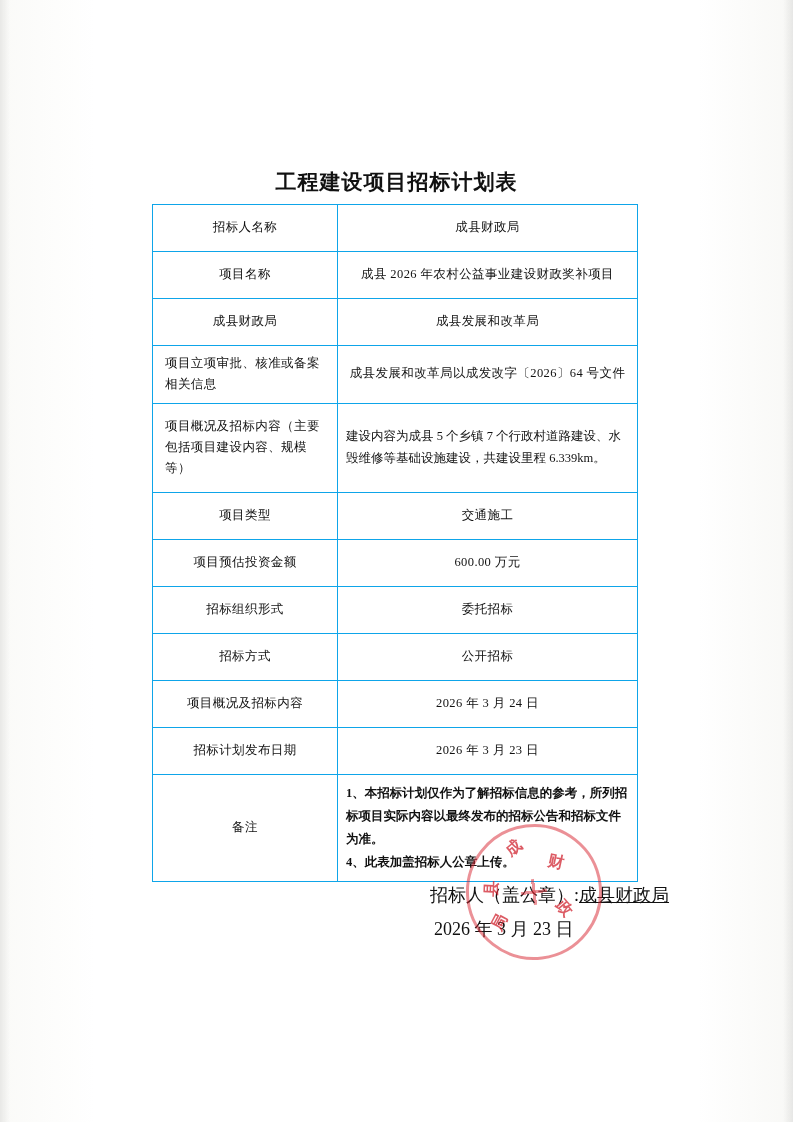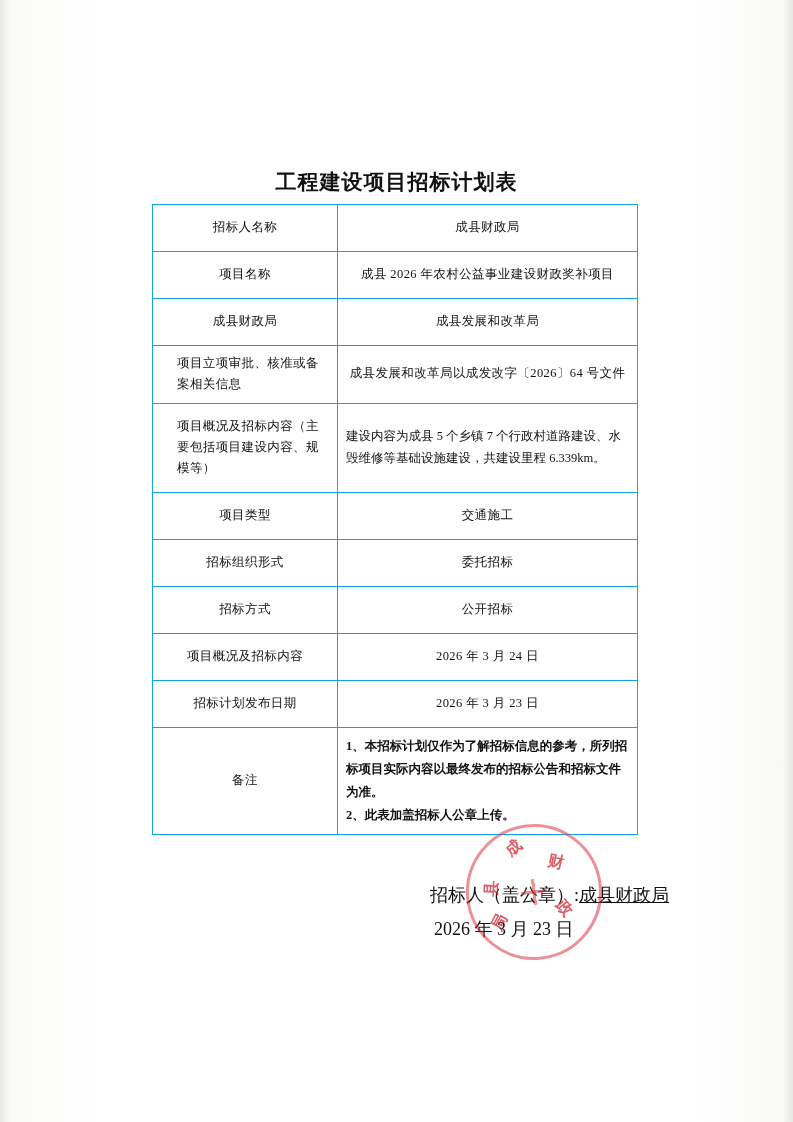--- a/index.html
+++ b/index.html
@@ -58,21 +58,21 @@
     padding: 7px 8px;
     vertical-align: middle;
   }
   td.label {
     width: 168px;
     text-align: center;
     letter-spacing: 0.4px;
   }
   td.label.wrap {
     text-align: left;
-    padding-left: 24px;
+    padding-left: 12px;
     padding-right: 10px;
     line-height: 1.7;
   }
   td.value-center {
     text-align: center;
     letter-spacing: 0.4px;
   }
   td.value-left {
     text-align: left;
     padding-left: 12px;
@@ -189,41 +189,45 @@
       </tr>
       <tr class="tall">
         <td class="label wrap">项目概况及招标内容（主要包括项目建设内容、规模等）</td>
         <td class="value-left">建设内容为成县 5 个乡镇 7 个行政村道路建设、水毁维修等基础设施建设，共建设里程 6.339km。</td>
       </tr>
       <tr class="row-std">
         <td class="label">项目类型</td>
         <td class="value-center">交通施工</td>
       </tr>
       <tr class="row-std">
+        <td class="label">项目预估投资金额</td>
+        <td class="value-center">600.00 万元</td>
+      </tr>
+      <tr class="row-std">
         <td class="label">招标组织形式</td>
         <td class="value-center">委托招标</td>
       </tr>
       <tr class="row-std">
         <td class="label">招标方式</td>
         <td class="value-center">公开招标</td>
       </tr>
       <tr class="row-std">
         <td class="label">项目概况及招标内容</td>
         <td class="value-center">2026 年 3 月 24 日</td>
       </tr>
       <tr class="row-std">
         <td class="label">招标计划发布日期</td>
         <td class="value-center">2026 年 3 月 23 日</td>
       </tr>
       <tr class="row-remark">
         <td class="label">备注</td>
         <td class="value-left">
           <div class="remark-body">
             <p>1、本招标计划仅作为了解招标信息的参考，所列招标项目实际内容以最终发布的招标公告和招标文件为准。</p>
-            <p>2、此表加盖招标人公章上传。</p>
+            <p>4、此表加盖招标人公章上传。</p>
           </div>
         </td>
       </tr>
     </tbody>
   </table>
 
   <div class="signature">
     <div class="sig-line">
       <span>招标人（盖公章）:</span><span class="underline">成县财政局</span>
     </div>

